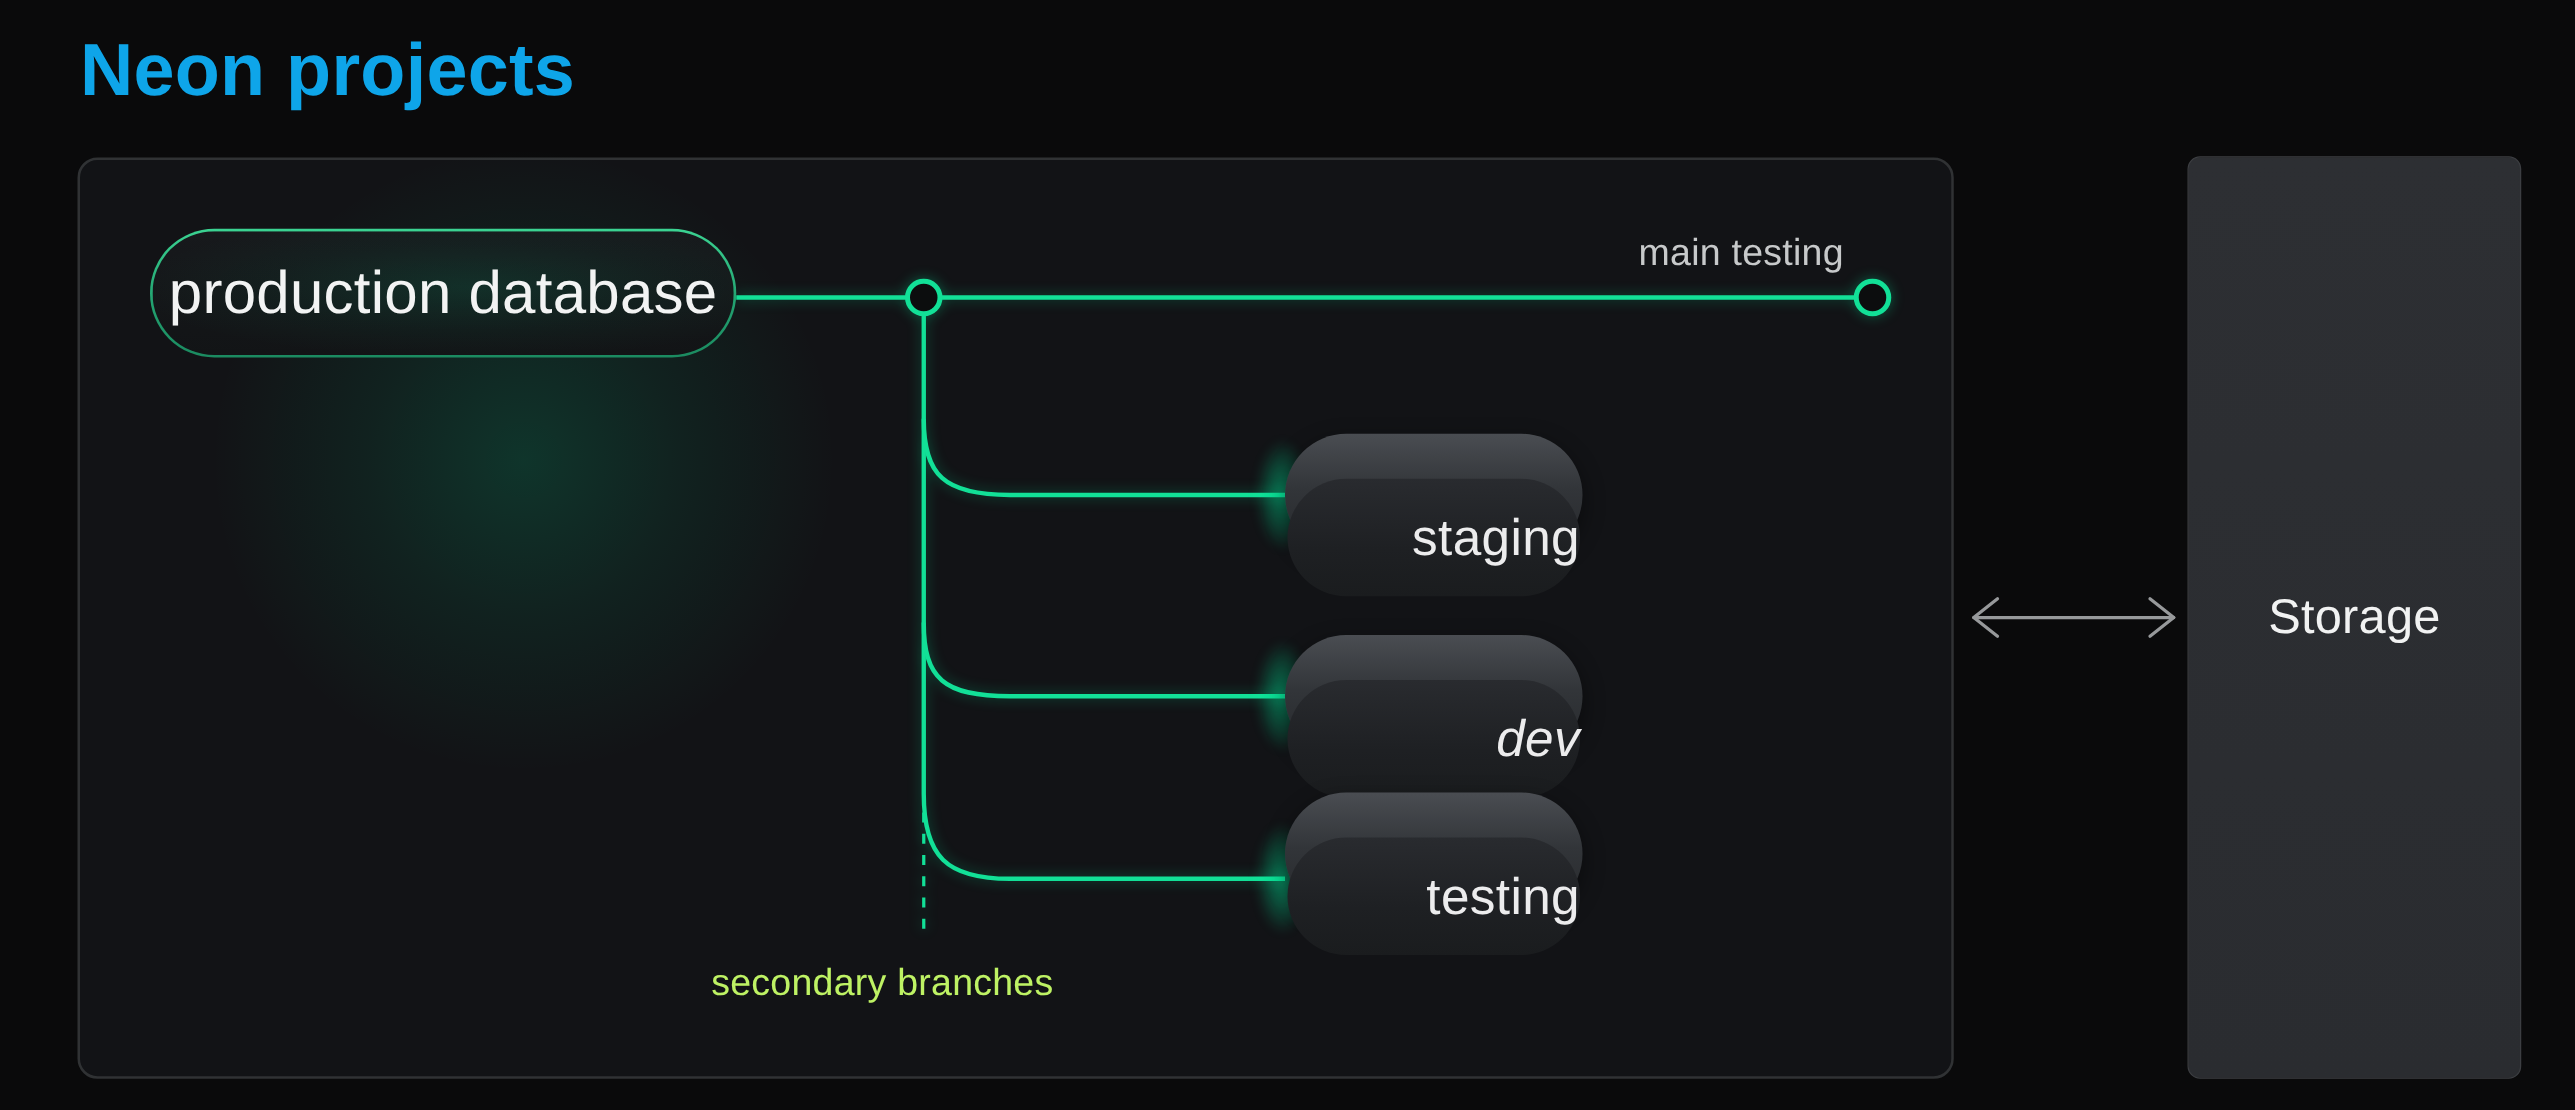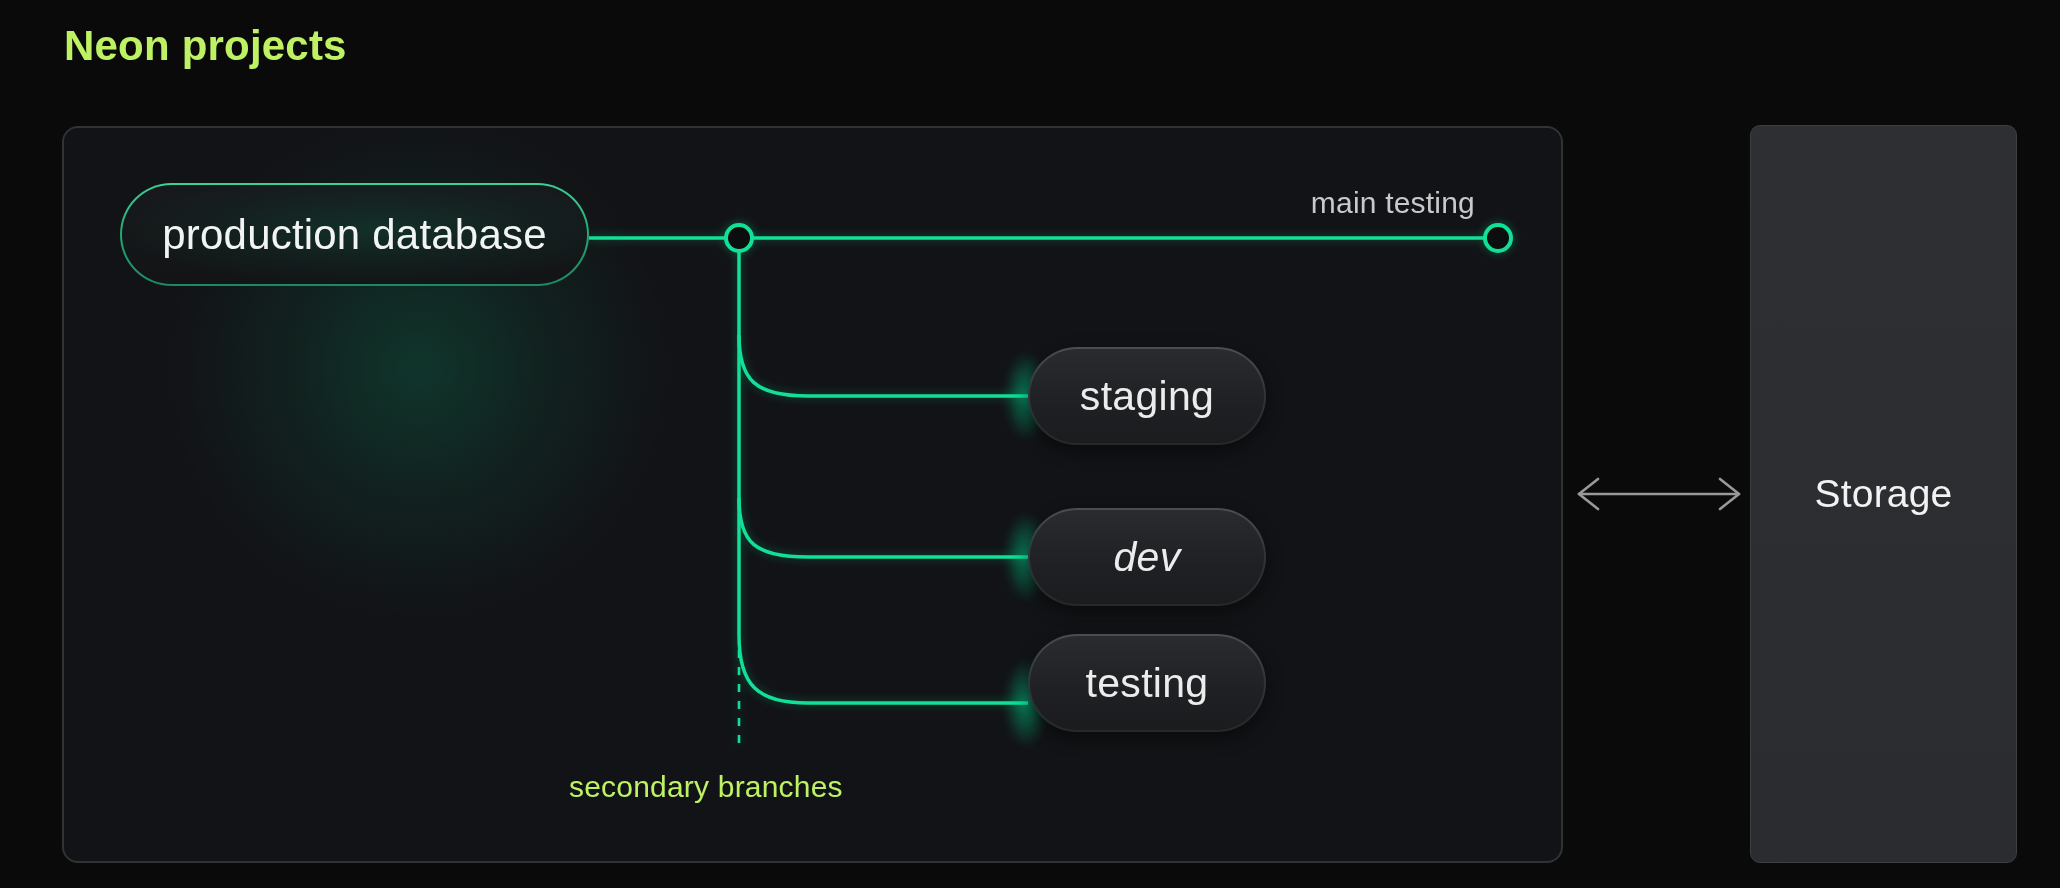--- a/index.html
+++ b/index.html
@@ -4,21 +4,21 @@
 <style>
   html,body{margin:0;padding:0;background:#060607;}
   .canvas{
     position:relative;width:2060px;height:888px;overflow:hidden;
     background:#0a0a0b;
     font-family:"Liberation Sans","DejaVu Sans",sans-serif;
     -webkit-font-smoothing:antialiased;
   }
   .page-title{
     position:absolute;left:64px;top:22px;
-    font-size:42px;font-weight:700;letter-spacing:.2px;color:#bef264;
+    font-size:59px;font-weight:700;letter-spacing:.2px;color:#0ea5e9;
   }
   
   .panel{
     position:absolute;left:62px;top:126px;width:1501px;height:737px;
     background:#121316;border:2px solid #303234;border-radius:16px;
     box-sizing:border-box;
   }
   
   .prod-glow{
     position:absolute;left:95px;top:-20px;width:520px;height:520px;
@@ -32,32 +32,32 @@
   .pill-prod{
     position:absolute;left:120px;top:183px;width:469px;height:103px;
     border-radius:54px;padding:2px;box-sizing:border-box;
     background:linear-gradient(180deg,#3bd392 0%,#23a371 55%,#1b8a60 100%);
   }
   .pill-prod-inner{
     width:100%;height:100%;border-radius:52px;
     background:radial-gradient(ellipse at 55% 45%, rgba(0,229,153,0.12) 0%, rgba(0,229,153,0.04) 45%, rgba(0,0,0,0) 75%),linear-gradient(180deg,#17191c,#121416);
     display:flex;align-items:center;justify-content:center;
   }
-  .pill-prod-inner span{font-size:42px;color:#f2f3f3;letter-spacing:.2px;text-align:right;}
+  .pill-prod-inner span{font-size:48px;color:#f2f3f3;letter-spacing:.2px;text-align:right;}
   
   .pill-branch{
     position:absolute;left:1028px;width:238px;height:98px;
     border-radius:50px;padding:2px;box-sizing:border-box;
     background:linear-gradient(180deg,#4a4d52 0%,#323539 45%,#26282b 100%);
     box-shadow:0 6px 18px rgba(0,0,0,.45);
   }
   .pill-branch-inner{
     width:100%;height:100%;border-radius:48px;
     background:linear-gradient(180deg,#292b2f 0%,#1e2023 60%,#1a1c1e 100%);
-    display:flex;align-items:center;justify-content:center;
+    display:flex;align-items:center;justify-content:flex-end;margin-top:34px;
   }
   .pill-branch-inner span{font-size:41px;color:#ececed;letter-spacing:.3px;}
   .pill-staging{top:347px;}
   .pill-dev{top:508px;font-style:italic;}
   .pill-testing{top:634px;}
   
   .tap-glow{
     position:absolute;width:44px;height:90px;left:1004px;
     background:radial-gradient(ellipse at 50% 50%, rgba(0,229,153,0.55) 0%, rgba(0,229,153,0.0) 70%);
     filter:blur(4px);pointer-events:none;

